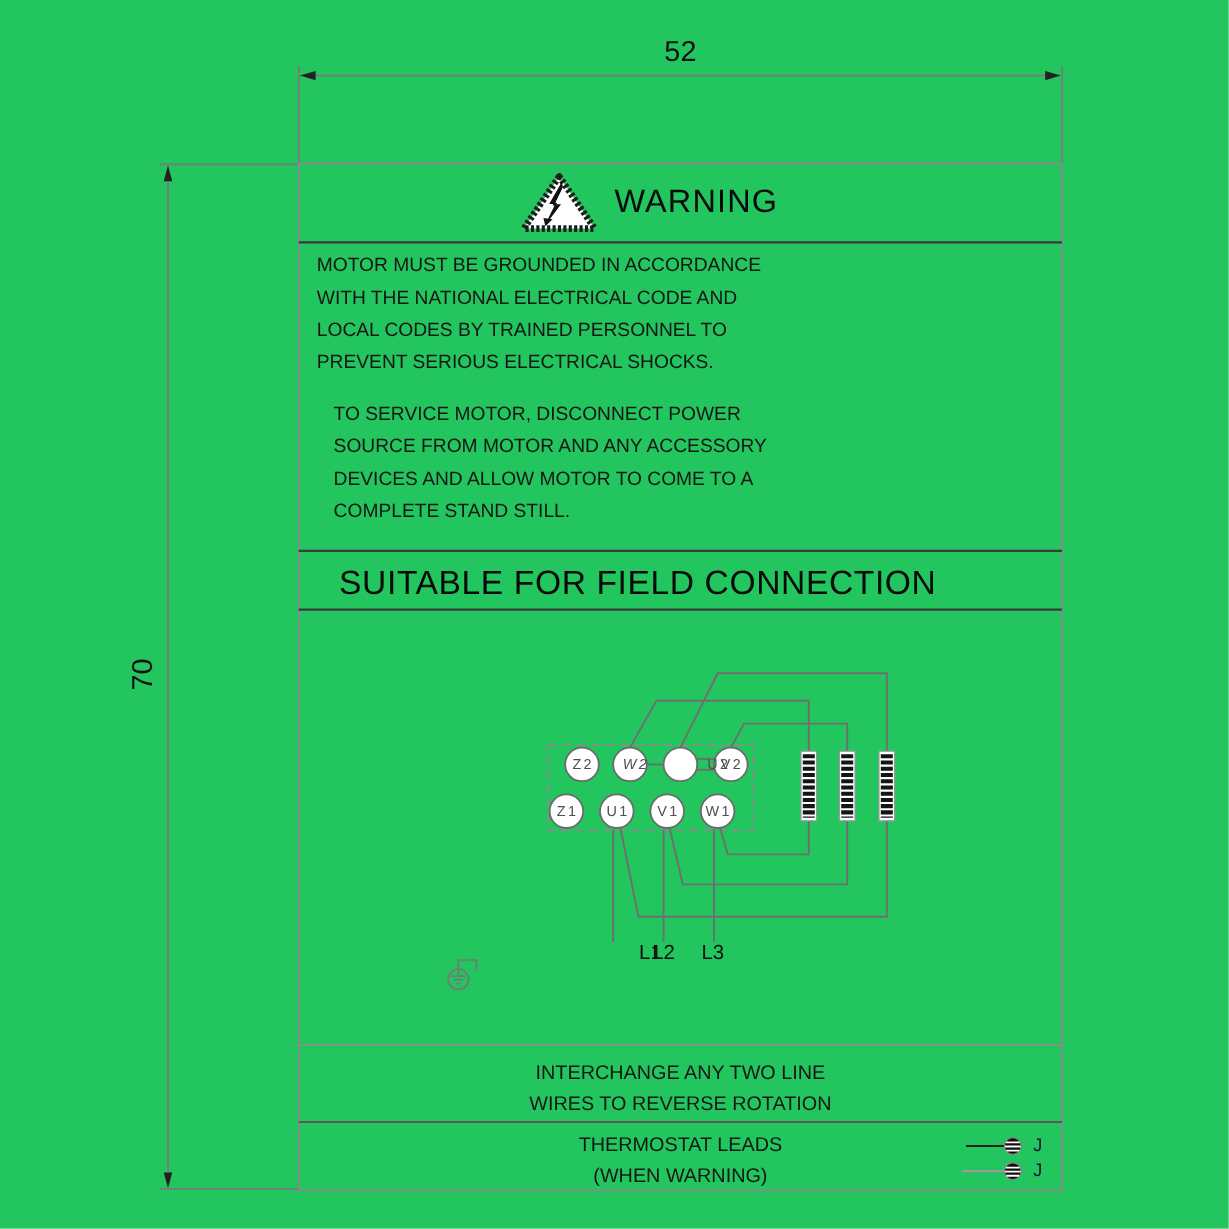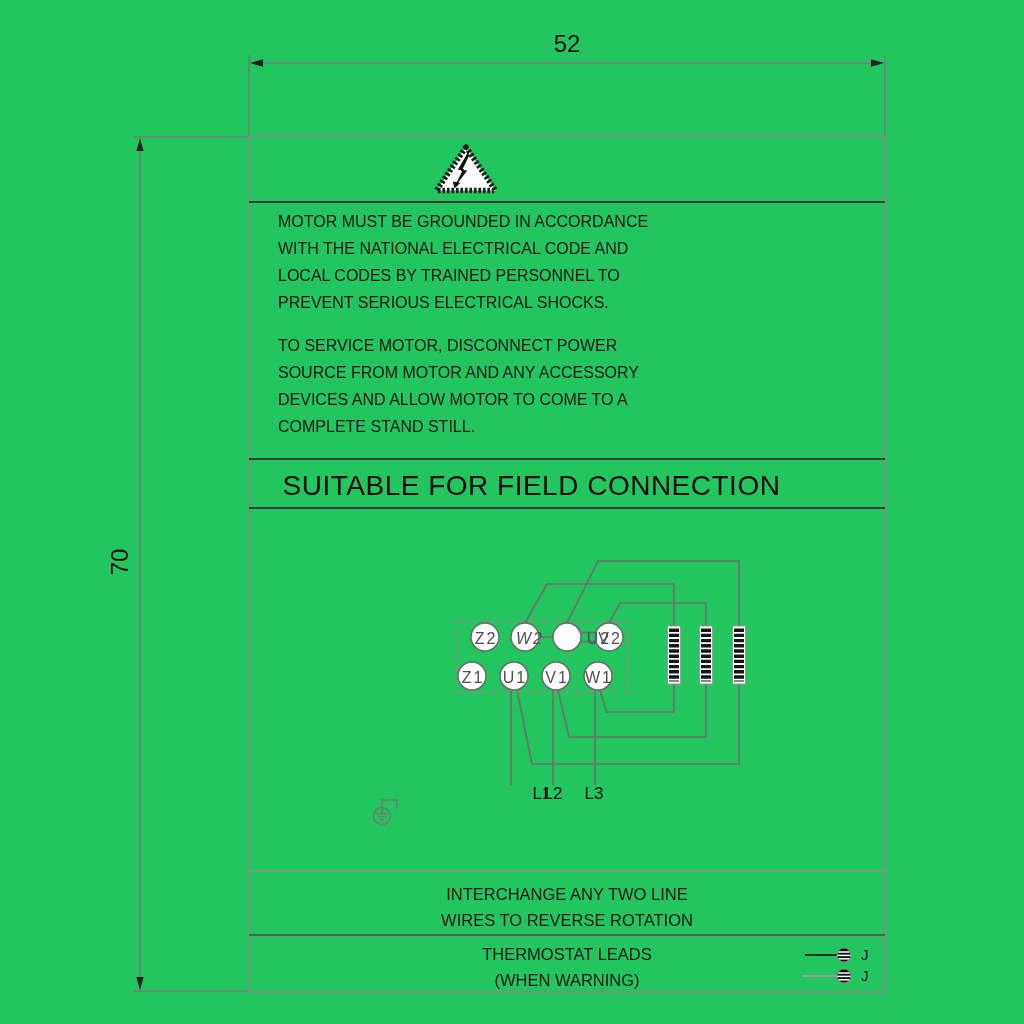--- a/index.html
+++ b/index.html
@@ -7,21 +7,21 @@
     position:relative;width:1024px;height:1024px;background:#22c55e;
     font-family:"Liberation Sans", sans-serif;color:#000;overflow:hidden;
   }
   #linework{position:absolute;left:0;top:0;width:1024px;height:1024px;}
   .txt{position:absolute;white-space:pre-line;}
   .dim-num{font-size:24px;color:#111;}
   .warn-title{font-size:27px;letter-spacing:1px;color:#0a0a0a;}
   .para{font-size:16px;line-height:27px;color:#161616;}
   .big-title{font-size:28px;letter-spacing:.5px;color:#0a0a0a;text-align:center;}
   .note{font-size:16.5px;line-height:26px;color:#161616;text-align:center;}
-  .tlabel{font-size:16px;letter-spacing:2px;color:#4f4f4f;text-align:center;}
+  .tlabel{font-size:12px;letter-spacing:2px;color:#4f4f4f;text-align:center;}
   .llabel{font-size:17px;color:#101010;text-align:center;}
   .jlabel{font-size:15px;color:#12123a;}
   .rot90{transform:rotate(-90deg);transform-origin:center center;}
 </style>
 </head>
 <body>
 
 <div id="stage">
 
   <svg id="linework" viewBox="0 0 1024 1024" xmlns="http://www.w3.org/2000/svg">
@@ -123,22 +123,23 @@
       <line x1="838.2" y1="973" x2="849.8" y2="973" stroke="#fff" stroke-width="1.5"></line>
       <line x1="837.4" y1="976.4" x2="850.6" y2="976.4" stroke="#fff" stroke-width="1.5"></line>
       <line x1="838.6" y1="979.8" x2="849.4" y2="979.8" stroke="#fff" stroke-width="1.5"></line>
     </g>
   </svg>
 
   <div class="txt dim-num" style="left:537px;top:30px;width:60px;text-align:center;">52</div>
 
   <div class="txt dim-num rot90" style="left:98px;top:548px;width:44px;height:28px;text-align:center;">70</div>
 
+  <div class="txt warn-title" style="left:512px;top:153px;">WARNING</div>
 
-  <div class="txt para" style="left:278px;top:208px;width:560px;">MOTOR MUST BE GROUNDED IN ACCORDANCE
+  <div class="txt para" style="left:264px;top:208px;width:560px;">MOTOR MUST BE GROUNDED IN ACCORDANCE
 WITH THE NATIONAL ELECTRICAL CODE AND
 LOCAL CODES BY TRAINED PERSONNEL TO
 PREVENT SERIOUS ELECTRICAL SHOCKS.</div>
 
   <div class="txt para" style="left:278px;top:332px;width:560px;">TO SERVICE MOTOR, DISCONNECT POWER
 SOURCE FROM MOTOR AND ANY ACCESSORY
 DEVICES AND ALLOW MOTOR TO COME TO A
 COMPLETE STAND STILL.</div>
 
   <div class="txt big-title" style="left:249px;top:470px;width:565px;">SUITABLE FOR FIELD CONNECTION</div>

